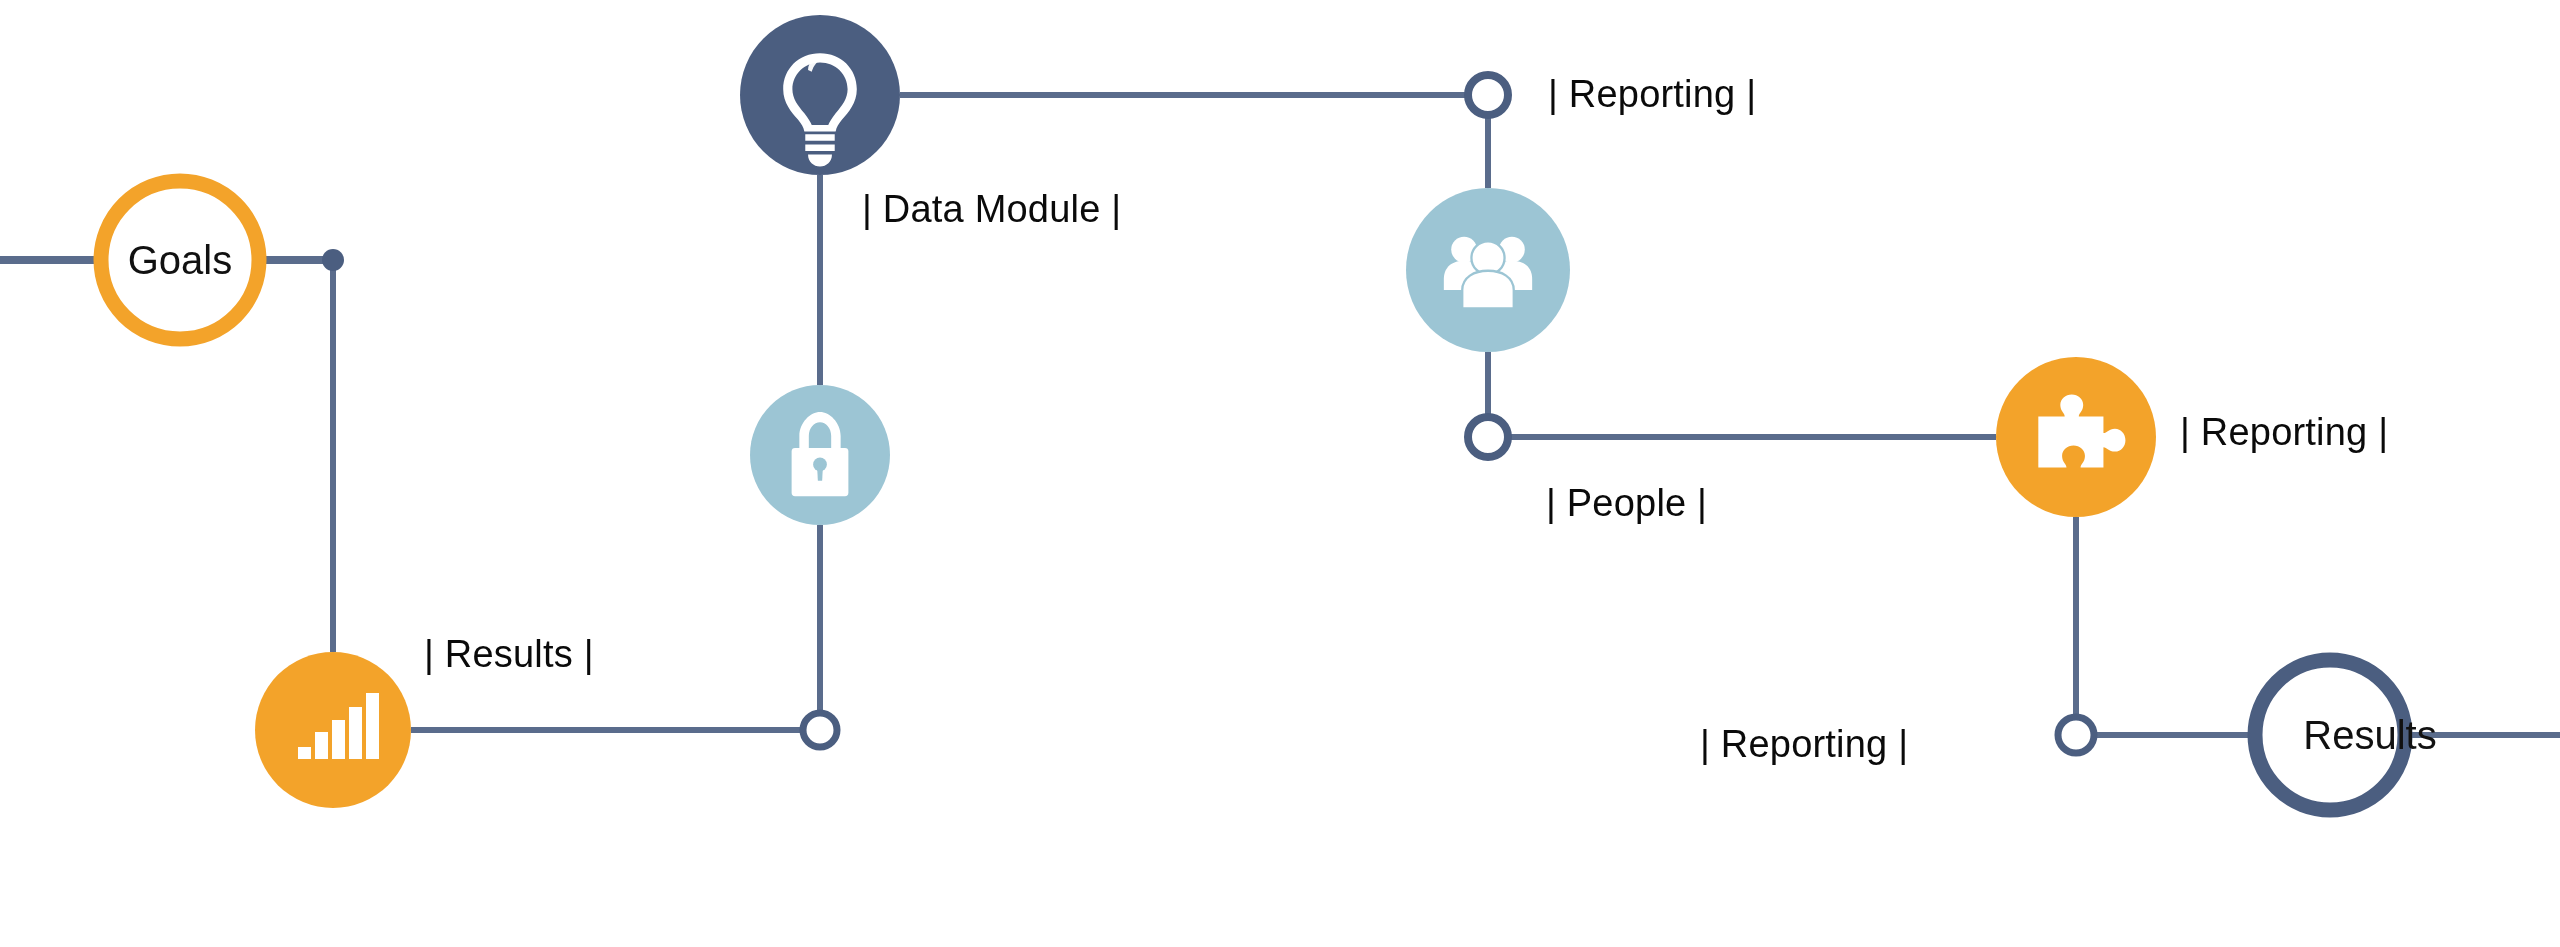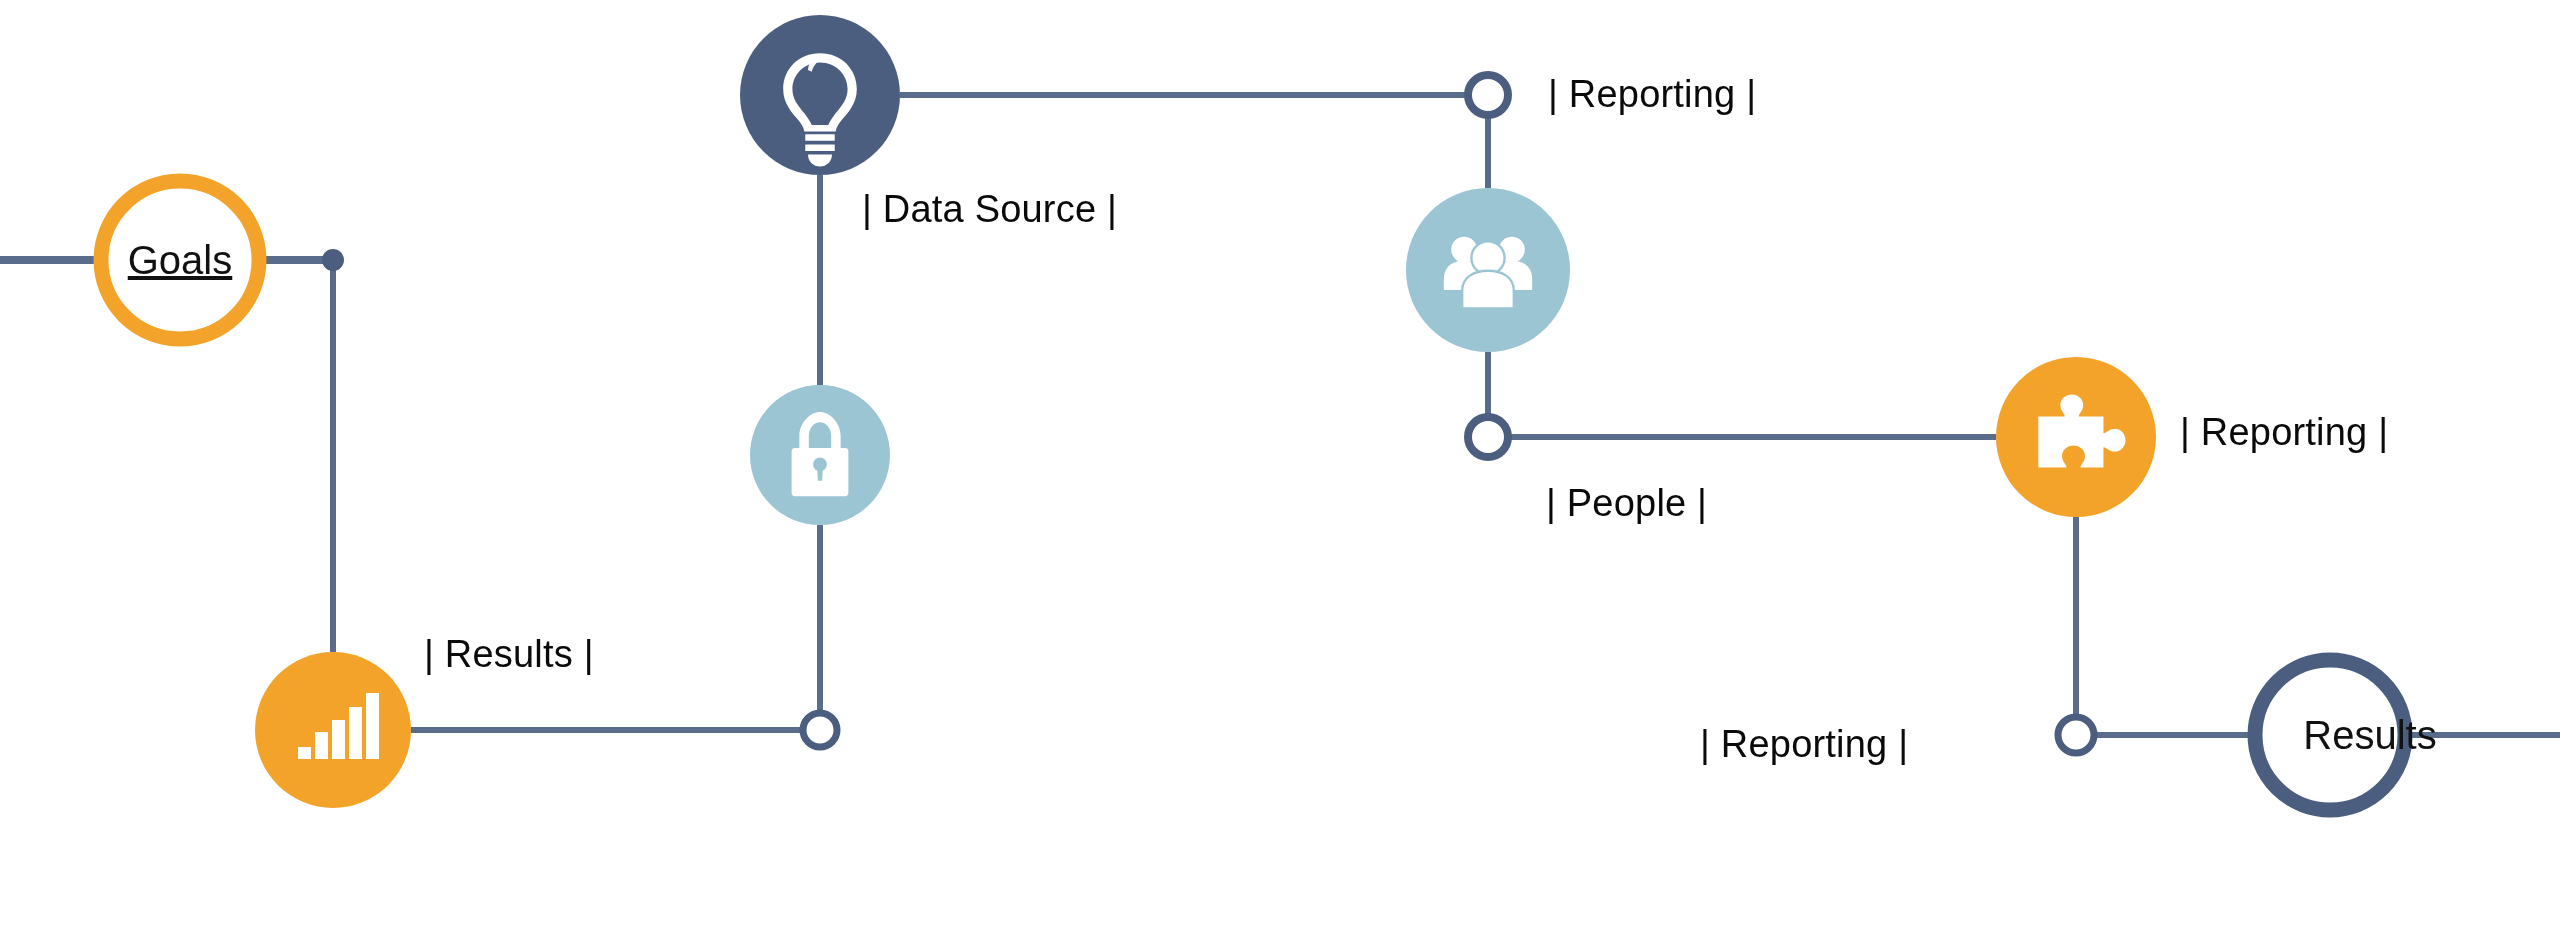--- a/index.html
+++ b/index.html
@@ -166,23 +166,23 @@
       <circle cx="2330" cy="735" r="75" fill="#ffffff" stroke="#4B5E80" stroke-width="15"></circle>
     </g>
 
     <circle cx="333" cy="260" r="11" fill="#4B5E80"></circle>
     <circle cx="820" cy="730" r="17" fill="#ffffff" stroke="#4B5E80" stroke-width="7"></circle>
     <circle cx="1488" cy="95" r="20" fill="#ffffff" stroke="#4B5E80" stroke-width="8"></circle>
     <circle cx="1488" cy="437" r="20" fill="#ffffff" stroke="#4B5E80" stroke-width="8"></circle>
     <circle cx="2076" cy="735" r="18" fill="#ffffff" stroke="#4B5E80" stroke-width="7"></circle>
   </svg>
 
-  <div class="ring-label" style="left:180px; top:260px; transform:translate(-50%,-50%);text-decoration:underline;">Goals</div>
+  <div class="ring-label" style="left:180px; top:260px; transform:translate(-50%,-50%);">Goals</div>
   <div class="ring-label" style="left:2330px; top:735px; transform:translate(-50%,-50%);margin-left:40px;">Results</div>
 
-  <div class="edge-label" style="left:862px; top:190px;">| Data Source |</div>
+  <div class="edge-label" style="left:862px; top:190px;">| Data Module |</div>
   <div class="edge-label" style="left:424px; top:635px;">| Results |</div>
   <div class="edge-label" style="left:1548px; top:75px;">| Reporting |</div>
   <div class="edge-label" style="left:1546px; top:484px;">| People |</div>
   <div class="edge-label" style="left:2180px; top:413px;">| Reporting |</div>
   <div class="edge-label" style="left:1700px; top:713px;margin-top:12px;">| Reporting |</div>
 
 </div>
 
 </body></html>

